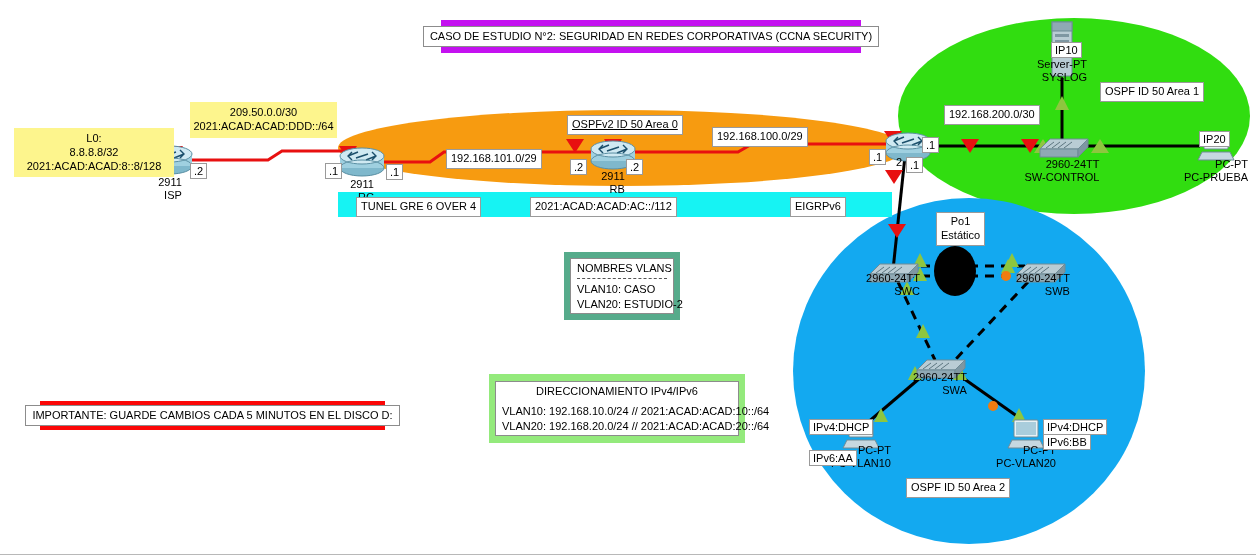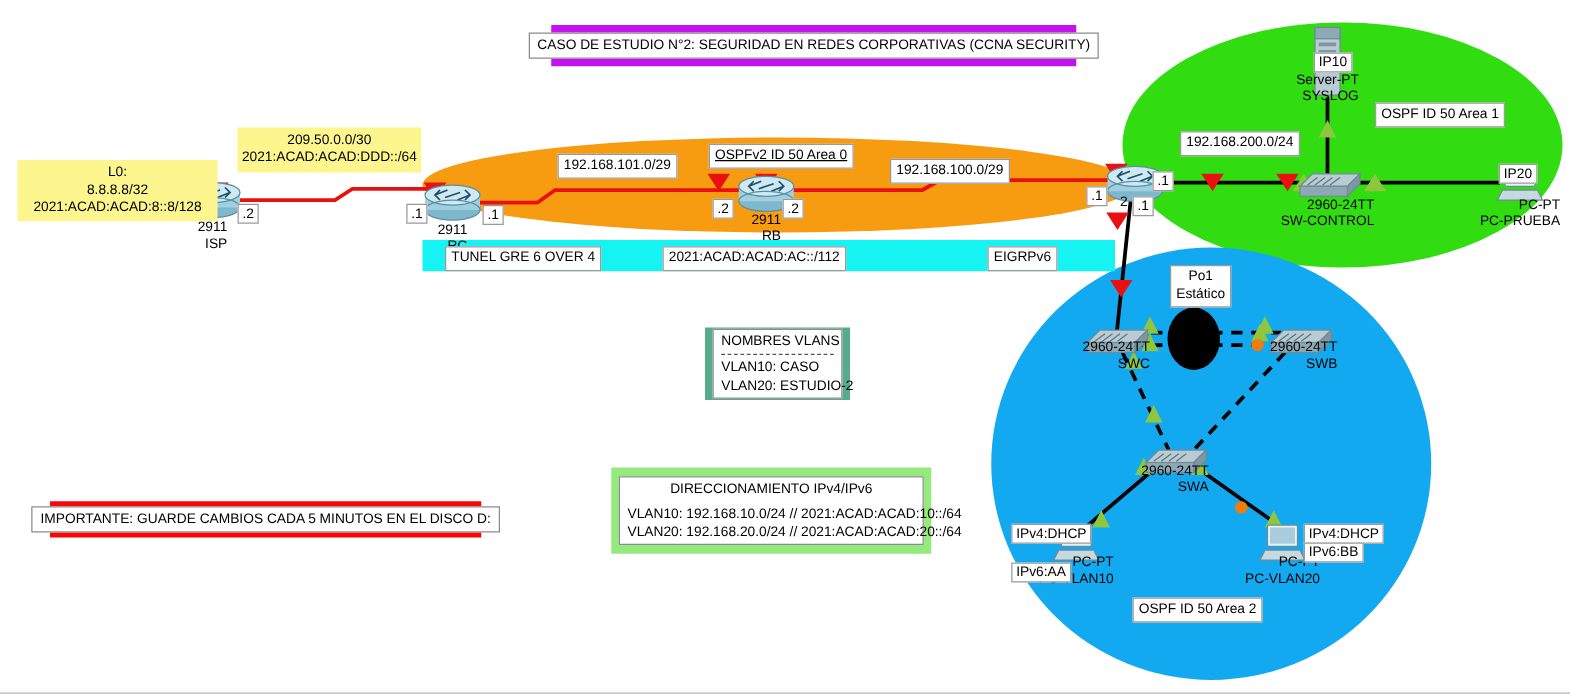--- a/index.html
+++ b/index.html
@@ -392,45 +392,45 @@
     <div>8.8.8.8/32</div>
     <div>2021:ACAD:ACAD:8::8/128</div>
   </div>
 
   <div class="note notes-z center" style="left:190px; top:102px; width:147px; background:#fdf58d; border:none; padding:4px 0;">
     <div>209.50.0.0/30</div>
     <div>2021:ACAD:ACAD:DDD::/64</div>
   </div>
 
   <div class="note notes-z" style="left:567px; top:115px;text-decoration:underline;">OSPFv2 ID 50 Area 0</div>
-  <div class="note notes-z" style="left:446px; top:123px;">192.168.101.0/29</div>
+  <div class="note notes-z" style="left:446px; top:149px;">192.168.101.0/29</div>
   <div class="note notes-z" style="left:712px; top:127px;">192.168.100.0/29</div>
 
   <div class="note notes-z" style="left:356px; top:197px;">TUNEL GRE 6 OVER 4</div>
   <div class="note notes-z" style="left:530px; top:197px;">2021:ACAD:ACAD:AC::/112</div>
   <div class="note notes-z" style="left:790px; top:197px;">EIGRPv6</div>
 
   <div class="note notes-z" style="left:1100px; top:82px;">OSPF ID 50 Area 1</div>
-  <div class="note notes-z" style="left:944px; top:105px;">192.168.200.0/24</div>
+  <div class="note notes-z" style="left:944px; top:105px;">192.168.200.0/30</div>
   <div class="note notes-z" style="left:906px; top:478px;">OSPF ID 50 Area 2</div>
 
   <div class="note notes-z center" style="left:936px; top:212px;">
     <div>Po1</div>
     <div>Estático</div>
   </div>
 
   <div class="banner purple notes-z" style="left:441px; top:20px; width:420px; height:33px;">
     <div class="inner">CASO DE ESTUDIO N°2: SEGURIDAD EN REDES CORPORATIVAS (CCNA SECURITY)</div>
   </div>
 
   <div class="banner red notes-z" style="left:40px; top:401px; width:345px; height:29px;">
     <div class="inner">IMPORTANTE: GUARDE CAMBIOS CADA 5 MINUTOS EN EL DISCO D:</div>
   </div>
 
-  <div class="banner teal notes-z vlanbox" style="left:564px; top:262px; width:116px; height:58px;">
+  <div class="banner teal notes-z vlanbox" style="left:564px; top:252px; width:116px; height:68px;">
     <div class="inner" style="width:104px;">
       <div>NOMBRES VLANS</div>
       <hr class="vlan-sep">
       <div>VLAN10: CASO</div>
       <div>VLAN20: ESTUDIO-2</div>
     </div>
   </div>
 
   <div class="banner green-f notes-z" style="left:489px; top:374px; width:256px; height:69px;">
     <div class="inner" style="width:244px;">

